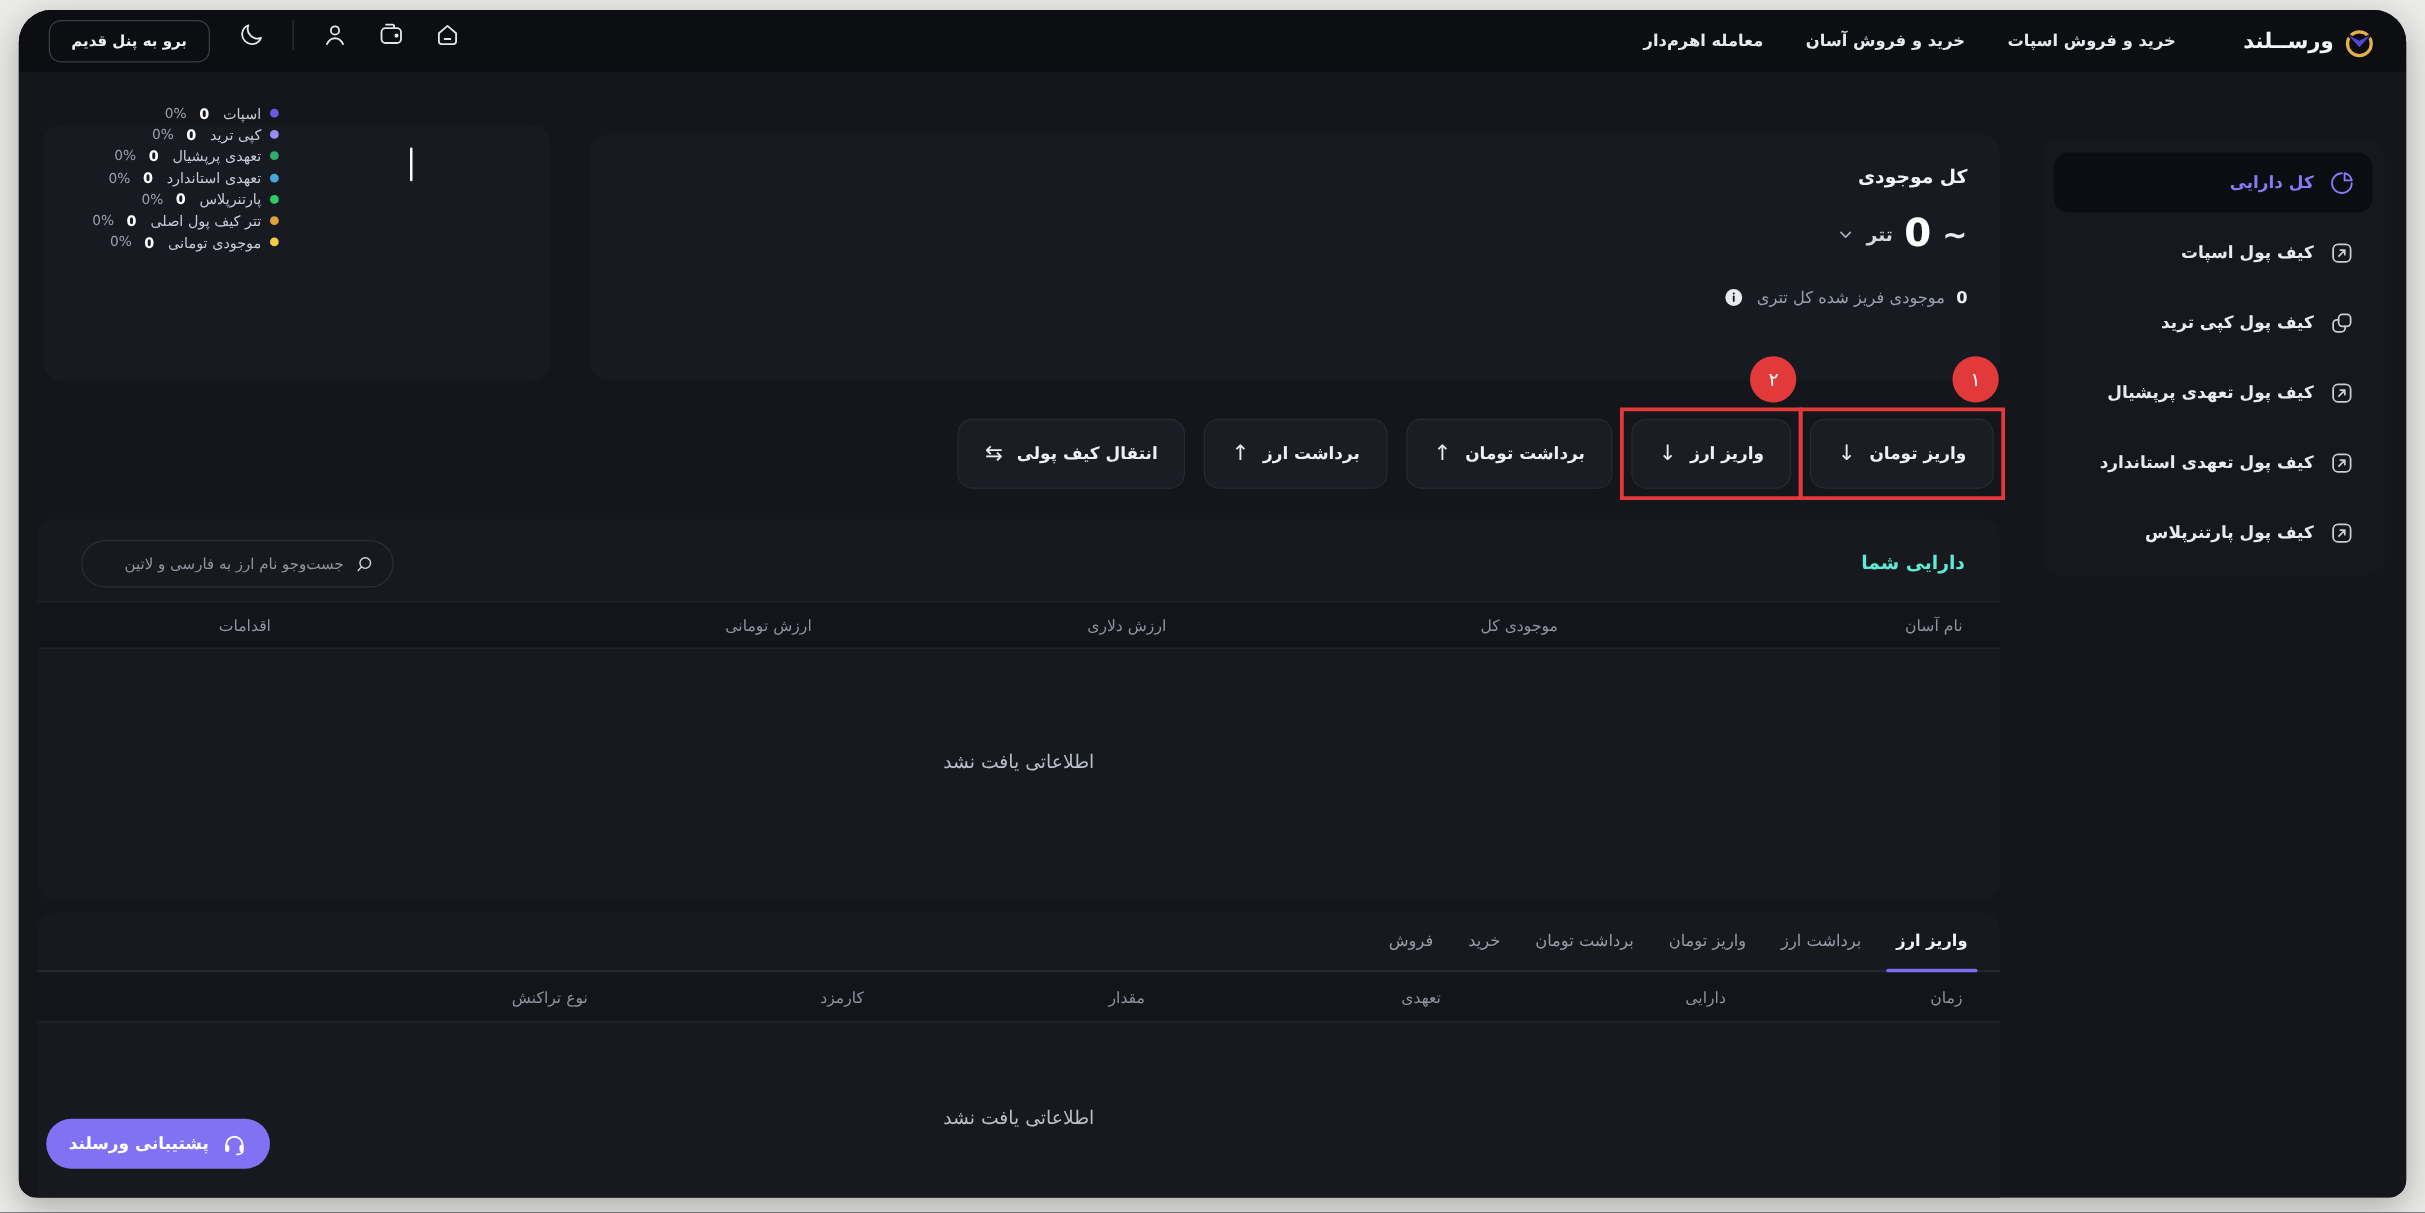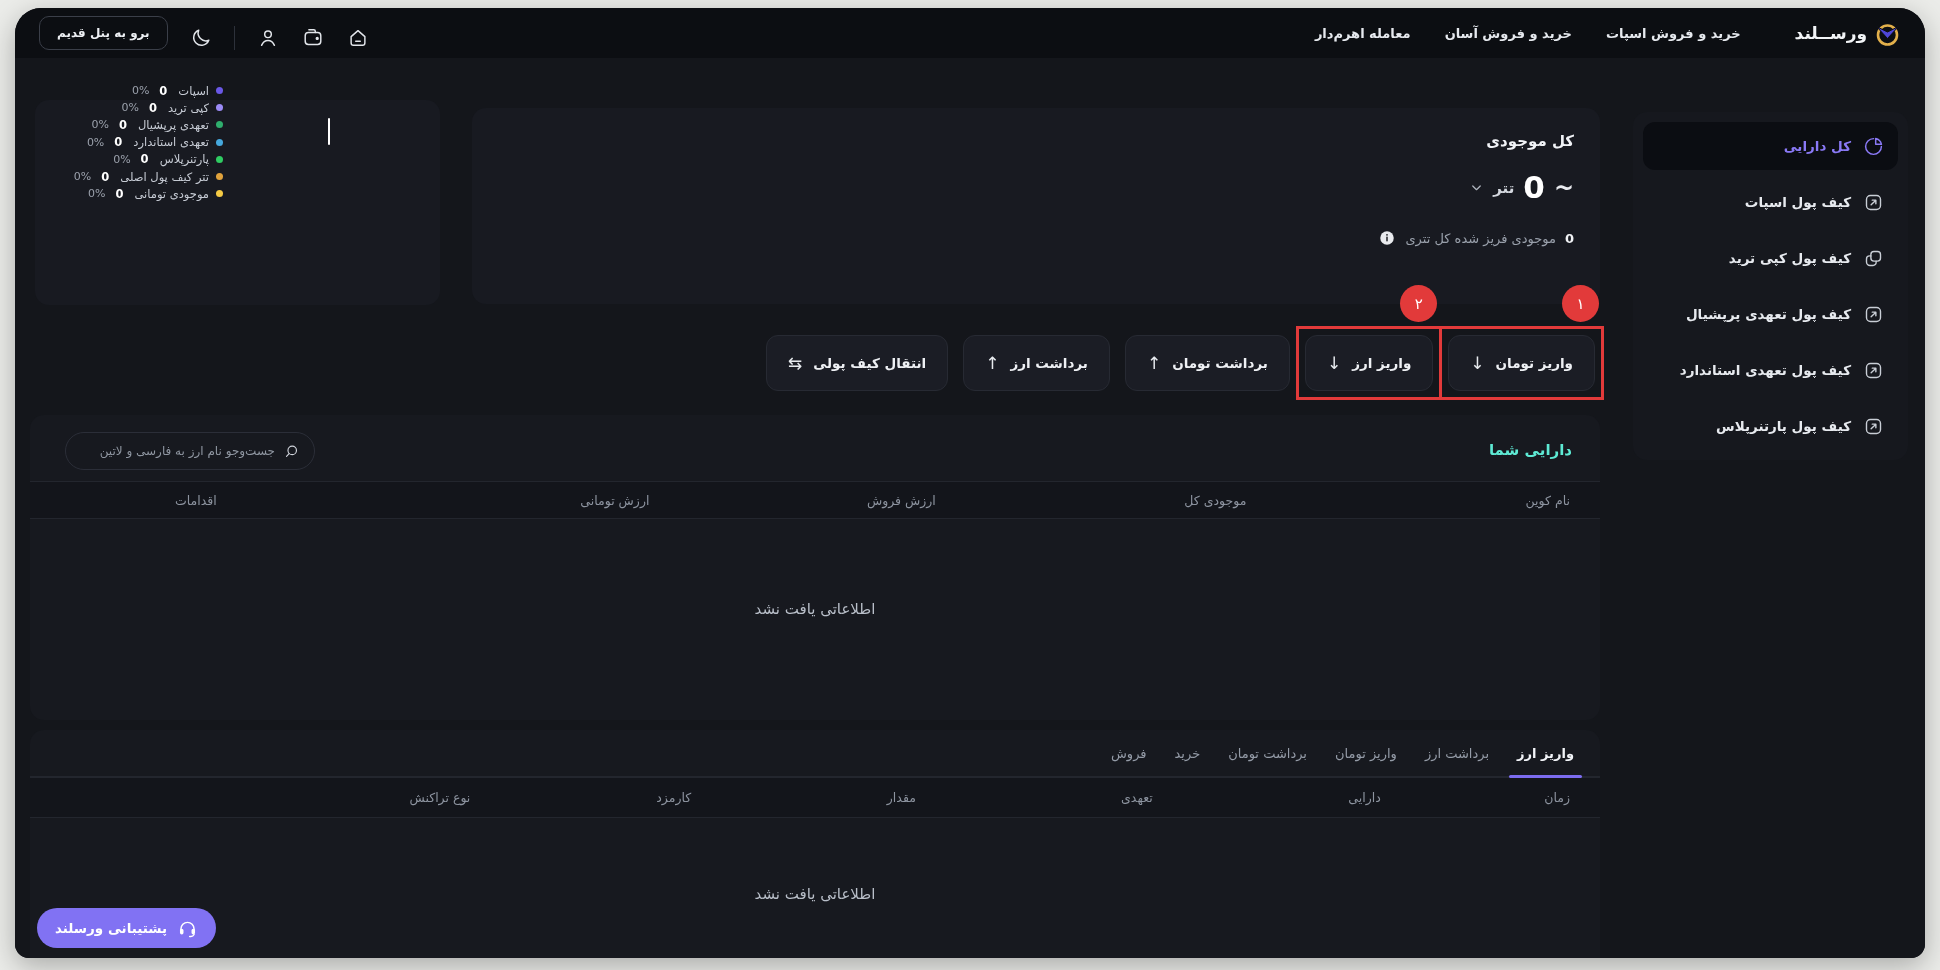--- a/index.html
+++ b/index.html
@@ -13,21 +13,21 @@
   }
 
   
   .navbar{ height:50px; background:#0c0e12; display:flex; align-items:center;
     justify-content:space-between; padding:0 24px; }
   .nav-right{ display:flex; align-items:center; }
   .logo{ display:flex; align-items:center; gap:7px; cursor:pointer; }
   .logo-text{ color:#f2f4f7; font-size:17px; font-weight:bold; letter-spacing:.5px; }
   .nav-links{ display:flex; align-items:center; gap:34px; margin-right:54px; }
   .nav-link{ color:#e6e9ee; font-size:13px; font-weight:bold; cursor:pointer; }
-  .nav-left{ display:flex; align-items:flex-end; gap:21px; direction:ltr; }
+  .nav-left{ display:flex; align-items:flex-start; gap:21px; direction:ltr; }
   .icon-btn{ width:24px; height:24px; color:#e2e5ea; display:flex; align-items:center; justify-content:center; cursor:pointer; }
   .icon-btn svg{ width:22px; height:22px; }
   .v-div{ width:1px; height:24px; background:#2d313a; }
   .old-panel{ height:34px; padding:0 17px; border:1px solid #3b3f49; border-radius:10px;
     background:transparent; color:#eef0f4; font-size:12px; font-weight:bold;
     display:flex; align-items:center; cursor:pointer; font-family:inherit; }
 
   
   .content{ position:absolute; left:0; top:50px; right:0; bottom:0; background:#14161b; }
   .card{ position:absolute; background:#181a21; border-radius:14px; }
@@ -112,21 +112,21 @@
     height:3px; background:#7c6cf0; border-radius:2px; }
   .history .thead{ top:48px; height:40px; border-top:none; }
   .ch0{ width:8%; text-align:right; padding-right:30px; }
   .ch1{ width:14%;text-align:center; } .ch2{ width:15%; } .ch3{ width:15%; } .ch4{ width:14%; }
   .ch5{ width:34%; padding-left:286px; }
   .history .empty{ top:155px; }
 
   
   .support{ position:absolute; left:22px; top:837px; height:40px; border-radius:20px;
     background:#8172f3; display:flex; align-items:center; gap:10px; padding:0 18px;
-    cursor:pointer; border:none; font-family:inherit;margin-top:13px; }
+    cursor:pointer; border:none; font-family:inherit; }
   .support svg{ width:21px; height:21px; }
   .support-label{ color:#ffffff; font-size:13.5px; font-weight:bold; }
 </style>
 </head>
 <body>
 
 <div class="app">
 
   <div class="navbar">
     <div class="nav-right">
@@ -342,23 +342,23 @@
       <div class="search-pill">
         <span style="display:flex">
           <svg viewBox="0 0 24 24" fill="none" stroke="currentColor" stroke-width="1.6" stroke-linecap="round">
             <circle cx="13" cy="10.5" r="6"></circle>
               <path d="M8.6 15 5 18.8"></path>
           </svg>
         </span>
         <input class="search-input" placeholder="جست‌وجو نام ارز به فارسی و لاتین" style="">
       </div>
       <div class="thead">
-        <span class="th ca0">نام کوین</span>
+        <span class="th ca0">نام آسان</span>
         <span class="th ca1">موجودی کل</span>
-        <span class="th ca2">ارزش فروش</span>
+        <span class="th ca2">ارزش دلاری</span>
         <span class="th ca3">ارزش تومانی</span>
         <span class="th ca4">اقدامات</span>
       </div>
       <div class="empty">اطلاعاتی یافت نشد</div>
     </div>
 
     <div class="card history">
       <div class="tabs">
         <span class="tab active">واریز ارز</span>
         <span class="tab">برداشت ارز</span>

